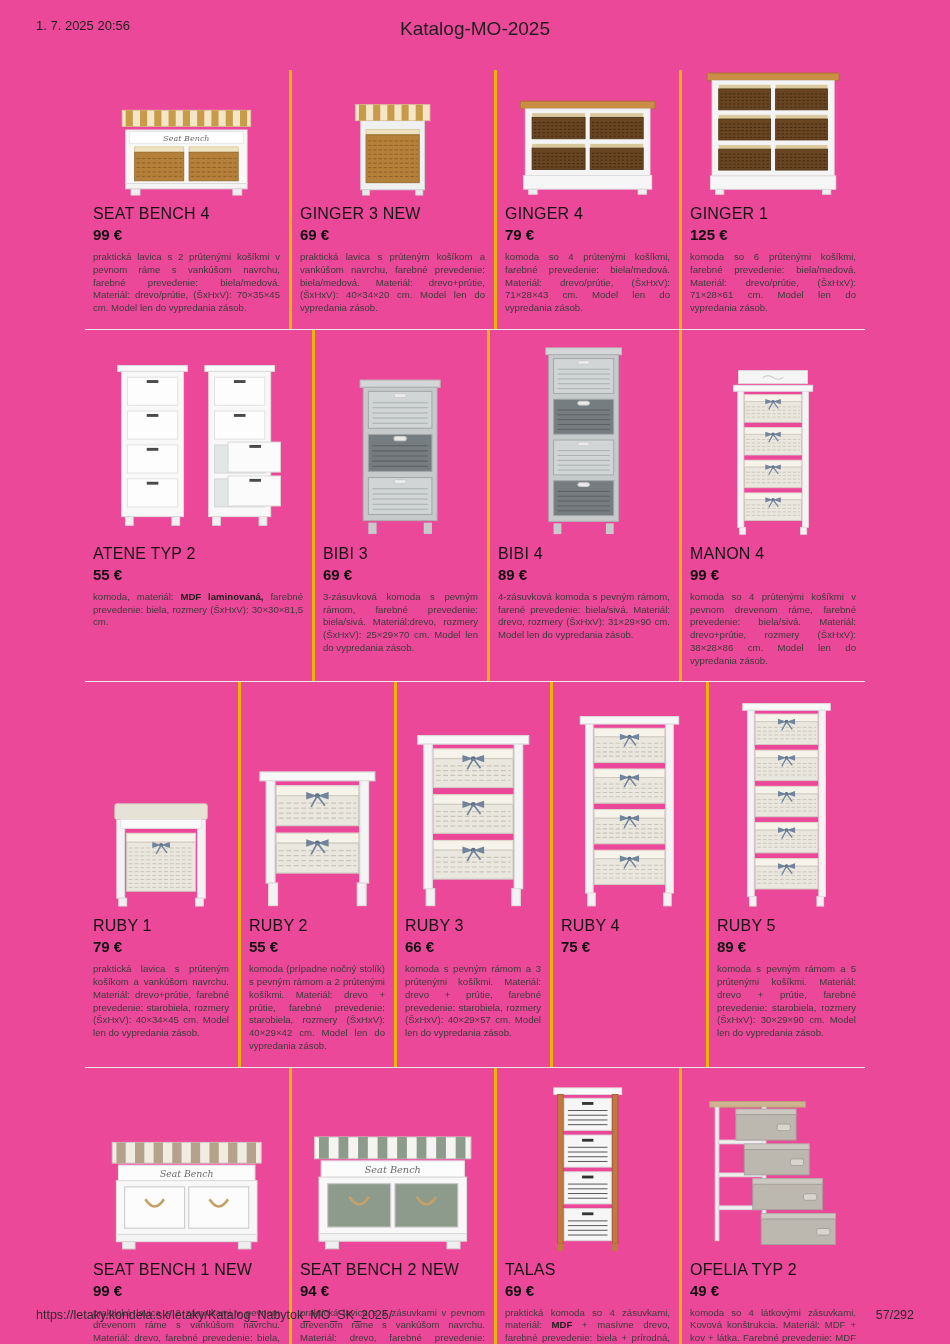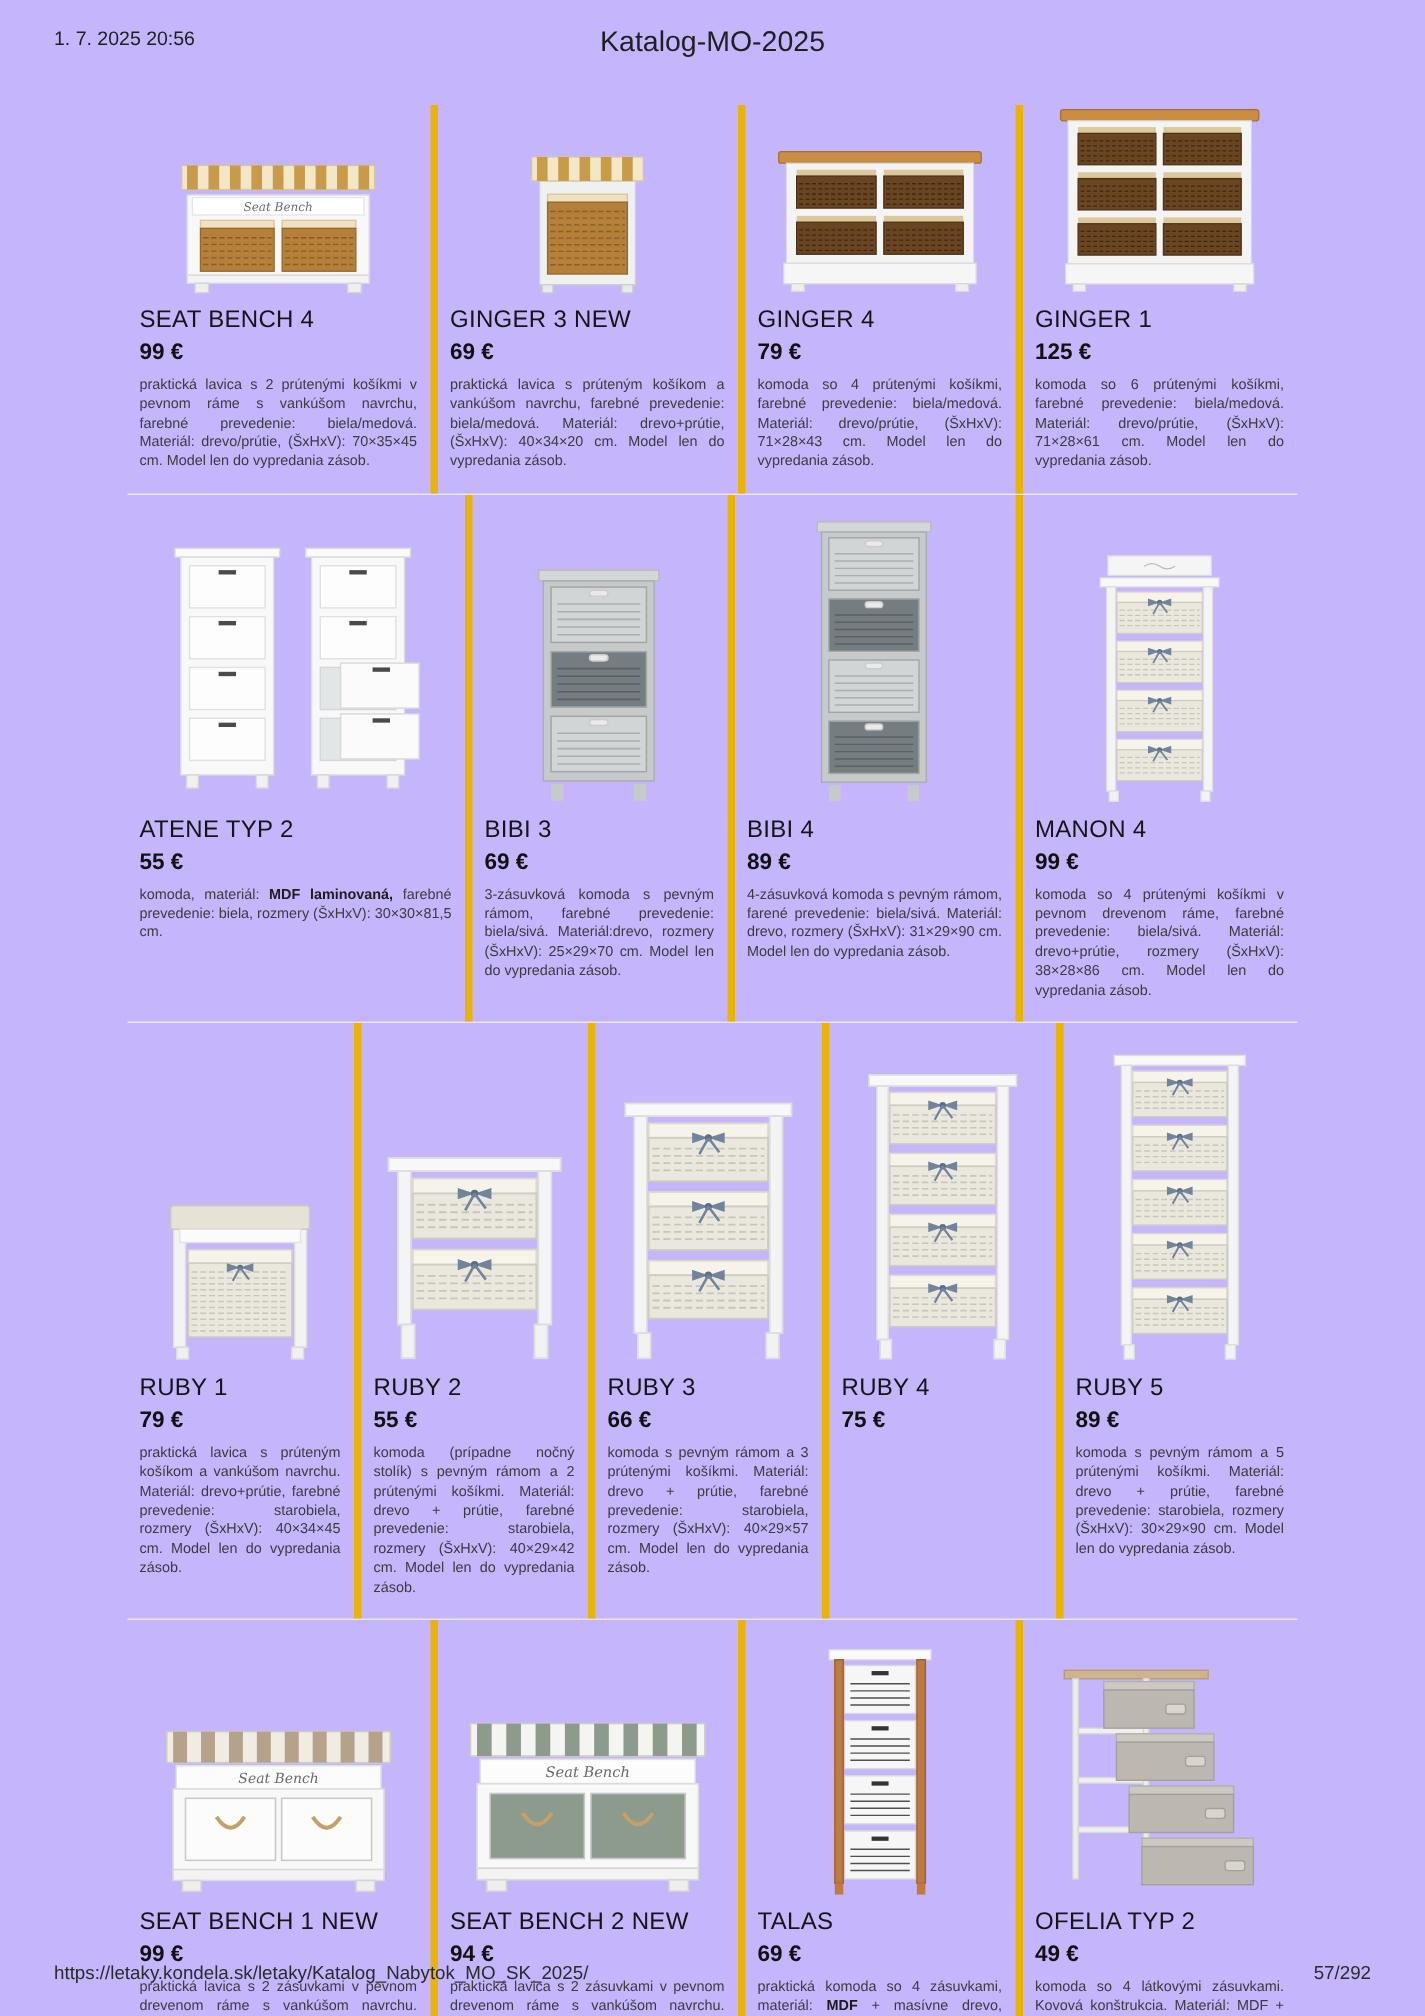--- a/index.html
+++ b/index.html
@@ -1,30 +1,30 @@
 <!DOCTYPE html>
 <html><head>
 <meta charset="utf-8">
 <style>
   html,body{margin:0;padding:0;background:#ffffff;}
-  .page{position:relative;width:950px;height:1344px;background:#c4b5fd;
+  .page{position:relative;width:950px;height:1344px;background:#ec4899;
         font-family:"Liberation Sans",sans-serif;overflow:hidden;}
   .hdr-date{position:absolute;left:36px;top:18px;font-size:13px;color:#1f1f1f;}
   .hdr-title{position:absolute;left:0;right:0;top:18px;text-align:center;font-size:19px;color:#1f1f1f;}
   .content{position:absolute;left:85px;top:70px;width:780px;}
   .product-row{display:grid;}
   .product-row.bordered{border-bottom:1px solid #e7e7e7;}
   .r0,.r3{grid-template-columns:207px 205px 185px 183px;}
   .r1{grid-template-columns:230px 175px 192px 183px;}
   .r2{grid-template-columns:156px 156px 156px 156px 156px;}
   .r0{min-height:212px;}
   .r1{min-height:288px;}
   .r2{min-height:315px;}
   .r3{min-height:252px;}
-  .card{border-right:5px solid #eab308;padding:0 9px 14px 8px;box-sizing:border-box;}
+  .card{border-right:3px solid #eab308;padding:0 9px 14px 8px;box-sizing:border-box;}
   .card.last{border-right:none;}
   .art{display:flex;align-items:flex-end;justify-content:center;padding:6px 0 9px;}
   .r0 .art{height:120px;}
   .r1 .art{height:200px;}
   .r2 .art{height:220px;}
   .r3 .art{height:178px;}
   .pname{font-size:16px;font-weight:normal;color:#151515;letter-spacing:.2px;}
   .pprice{font-size:15px;font-weight:bold;color:#111;margin:3px 0 8px;}
   .pdesc{font-size:9.6px;line-height:1.33;color:#3c3c3c;text-align:justify;}
   .pdesc b{color:#1d1d1d;}

